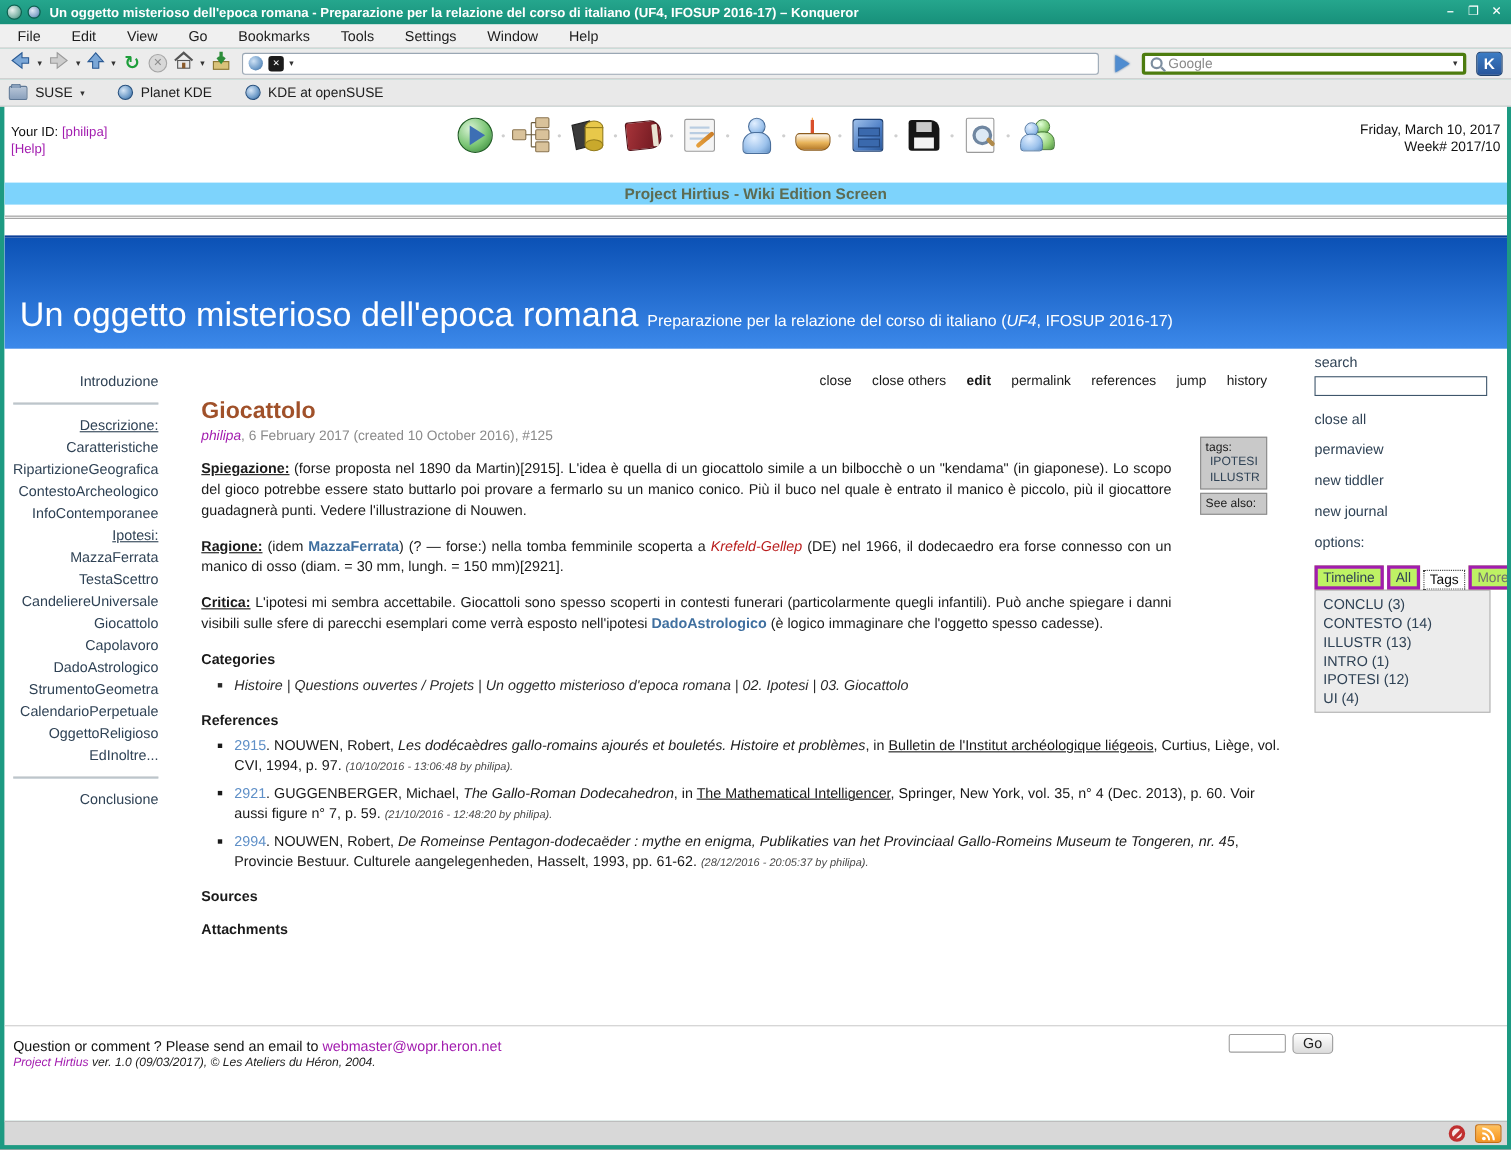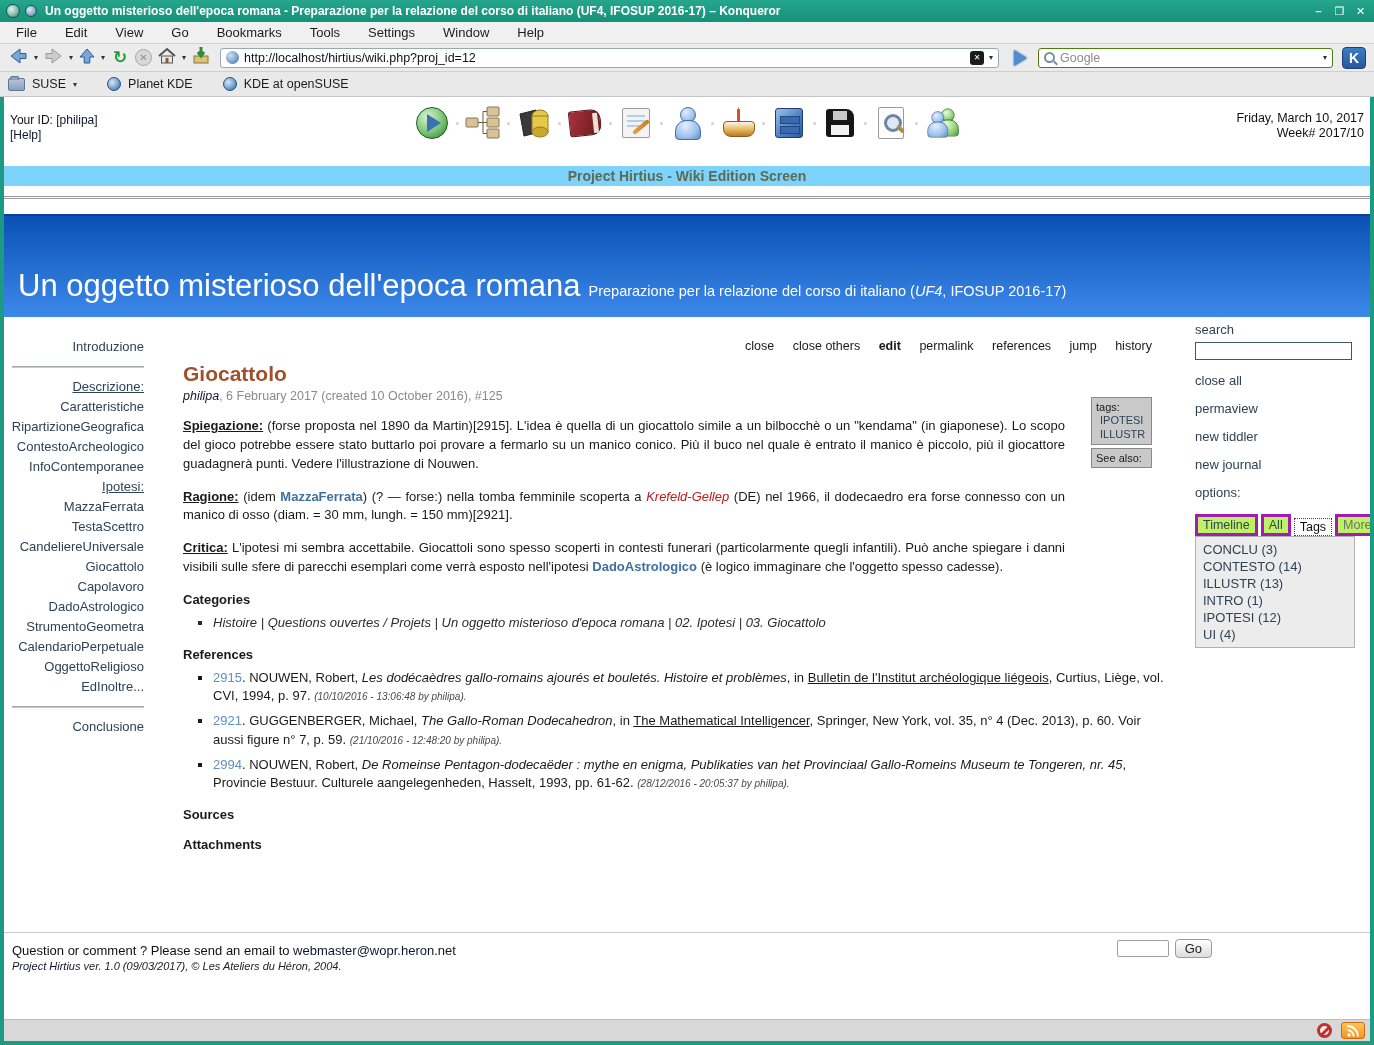--- a/index.html
+++ b/index.html
@@ -23,40 +23,40 @@
   .toolbar { height:28px; background:#ececec; border-bottom:1px solid #cfcfcf; display:flex; align-items:center; padding:0 8px; gap:5px; }
   .chev { font-size:8px; color:#333; } .chev::after { content:"▾"; }
   .navarr { display:inline-block; }
   .i-reload { color:#1d9e3a; font-size:17px; font-weight:bold; width:20px; text-align:center; } .i-reload::after{ content:"↻"; }
   .i-stop { width:17px; height:17px; border-radius:50%; background:#d8d8d8; border:1px solid #a6a6a6; color:#8c8c8c; font-size:10px; line-height:15px; text-align:center; } .i-stop::after{ content:"✕"; }
   .urlfield { flex:1; height:20px; background:#fff; border:1px solid #9aa7b4; border-radius:3px; display:flex; align-items:center; padding:0 5px; gap:5px; margin:0 4px; }
   .urlfield .favicon { width:13px; height:13px; border-radius:50%; background:radial-gradient(circle at 35% 35%, #cfe2f5, #6f9cc9 60%, #34608f); flex:none; }
   .urltext { flex:1; font-size:12.5px; color:#111; white-space:nowrap; overflow:hidden; }
   .i-clear { width:14px; height:14px; border-radius:3px; background:#1b1b1b; color:#fff; font-size:8px; line-height:14px; text-align:center; } .i-clear::after{ content:"✕"; }
   .go-tri { width:0; height:0; border-left:13px solid #4f8cd0; border-top:8px solid transparent; border-bottom:8px solid transparent; margin:0 6px; filter:drop-shadow(0 0 1px #2a5a94); }
-  .searchfield { width:295px; height:20px; background:#fff; border:1px solid #4d7c0f; border-radius:3px; display:flex; align-items:center; padding:0 5px; gap:5px; }
+  .searchfield { width:295px; height:20px; background:#fff; border:3px solid #4d7c0f; border-radius:3px; display:flex; align-items:center; padding:0 5px; gap:5px; }
   .mag { width:11px; height:11px; border:2px solid #7d8ea0; border-radius:50%; position:relative; flex:none; }
   .mag::after { content:""; position:absolute; width:5px; height:2px; background:#7d8ea0; transform:rotate(45deg); left:7px; top:8px; }
   .searchtext { flex:1; font-size:12.5px; color:#8a8a8a; }
   .kdebtn { width:24px; height:22px; background:linear-gradient(#3c7cc4,#28569c); border:1px solid #1d406f; border-radius:4px; color:#fff; font-weight:bold; font-size:14px; text-align:center; line-height:20px; margin-left:4px; }
   .kdebtn::after { content:"K"; }
 
   
   .bookbar { height:25px; background:#e9e9e9; border-bottom:1px solid #c6c6c6; display:flex; align-items:center; gap:7px; padding:0 8px; font-size:12.5px; color:#1c1c1c; }
   .folder { width:17px; height:13px; background:linear-gradient(#b8c6d8,#8aa0bc); border:1px solid #5f7globals896; border:1px solid #5f7896; border-radius:2px; position:relative; }
   .folder::before { content:""; position:absolute; top:-3px; left:1px; width:7px; height:3px; background:#8aa0bc; border:1px solid #5f7896; border-bottom:0; border-radius:2px 2px 0 0; }
   .globe { width:14px; height:14px; border-radius:50%; background:radial-gradient(circle at 35% 35%, #d6e6f7, #6f9cc9 60%, #2f5b8c); border:1px solid #27507e; }
   .bm-gap { width:16px; }
 
   
   .page { position:absolute; top:97px; left:4px; width:1366px; height:922px; background:#ffffff; overflow:hidden; }
 
   .app-header { position:relative; height:69px; }
   .idblock { position:absolute; left:6px; top:16px; font-size:12px; color:#111; line-height:15px; }
-  a.lnk { color:#0f172a; text-decoration:none; cursor:pointer;margin-top:37px; }
+  a.lnk { color:#a21caf; text-decoration:none; cursor:pointer;margin-top:37px; }
   .datebox { position:absolute; right:6px; top:14px; text-align:right; font-size:12.5px; color:#111; line-height:15px; }
 
   .iconsrow { position:absolute; left:50%; transform:translateX(-50%); top:7px; display:flex; align-items:center; gap:5px; }
   .dot { width:3px; height:3px; background:#cfcfcf; border-radius:50%; }
   .appico { width:38px; height:38px; display:flex; align-items:center; justify-content:center; }
 
   .ic-play { width:32px; height:32px; border-radius:50%; background:radial-gradient(circle at 35% 30%, #d8f2d4, #79c473 55%, #2d7d32); border:1px solid #1d5a22; display:flex; align-items:center; justify-content:center; }
   .ic-play::after { content:""; width:0; height:0; border-left:14px solid #3d6fb4; border-top:9px solid transparent; border-bottom:9px solid transparent; margin-left:4px; }
 
   .ic-user { position:relative; width:24px; height:32px; }
@@ -210,21 +210,20 @@
           <rect x="4.5" y="9" width="11" height="7" fill="#e8e8e8" stroke="#555"></rect>
           <rect x="8.5" y="11" width="3" height="5" fill="#8a5a2a"></rect>
         </svg></span>
     <span class="chev"></span>
     <span class="navarr"><svg width="20" height="19">
           <rect x="3" y="10" width="14" height="7" fill="#d9c27a" stroke="#8a7430"></rect>
           <path d="M10 1 L10 9 M7 6 L10 10 L13 6" fill="none" stroke="#2d8d3a" stroke-width="3"></path>
         </svg></span>
     <div class="urlfield">
       <div class="favicon"></div>
-      <div class="urltext">http://localhost/hirtius/wiki.php?proj_id=12</div>
       <div class="i-clear"></div>
       <span class="chev"></span>
     </div>
     <div class="go-tri"></div>
     <div class="searchfield">
       <div class="mag"></div>
       <div class="searchtext">Google</div>
       <span class="chev"></span>
     </div>
     <div class="kdebtn"></div>

